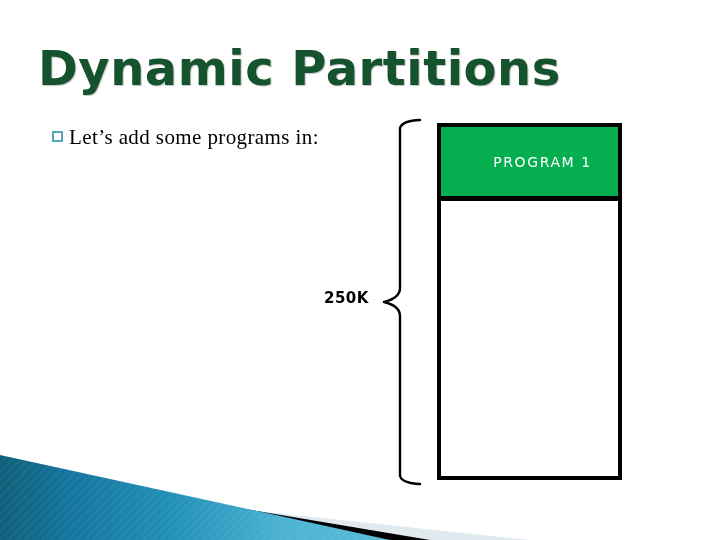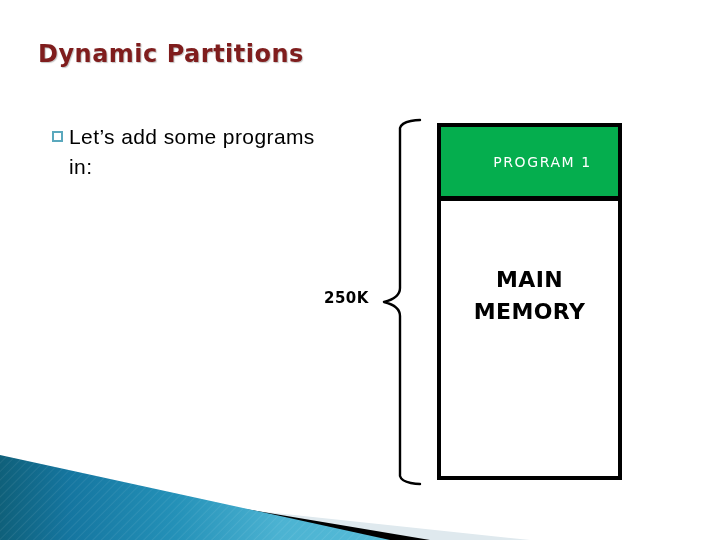--- a/index.html
+++ b/index.html
@@ -20,23 +20,23 @@
     background: #ffffff;
     overflow: hidden;
   }
 
   
   #slide-title {
     position: absolute;
     left: 38px;
     top: 40px;
     font-family: "DejaVu Sans", sans-serif;
-    font-size: 24px;
+    font-size: 48px;
     font-weight: bold;
-    color: #7f1d1d;
+    color: #14532d;
     letter-spacing: 0.5px;
     text-shadow: 1px 1px 1px rgba(150,150,150,0.55);
     white-space: nowrap;
   }
 
   
   #bullet-block {
     position: absolute;
     left: 52px;
     top: 122px;
@@ -51,21 +51,21 @@
     width: 11px;
     height: 11px;
     border: 2px solid #5aa8bd;
     background: transparent;
     margin-top: 9px;
     margin-right: 6px;
     box-sizing: border-box;
   }
   .bullet-text {
     flex: 1 1 auto;
-    font-family: Liberation Sans, sans-serif;
+    font-family: Liberation Serif, serif;
     font-size: 21px;
     color: #000000;
     line-height: 1.45;
     letter-spacing: 0.4px;
   }
 
   
   #size-label {
     position: absolute;
     left: 324px;
@@ -176,24 +176,20 @@
              L 22 360
              C 24 368, 42 368, 42 368" fill="none" stroke="#000000" stroke-width="2.4" stroke-linecap="round" stroke-linejoin="round"></path>
   </svg>
 
   <div id="memory-box">
 
     <div id="program-1-block">
       <span id="program-1-label">PROGRAM 1</span>
     </div>
 
-    <div id="free-space">
-      <span id="main-memory-label">MAIN
-MEMORY</span>
-    </div>
 
   </div>
 
   <svg id="corner-decoration" viewBox="0 0 720 120" preserveAspectRatio="none">
     <defs>
       <linearGradient id="tealGrad" x1="0" y1="0" x2="1" y2="0">
         <stop offset="0%" stop-color="#0f607a"></stop>
         <stop offset="18%" stop-color="#1576a0"></stop>
         <stop offset="45%" stop-color="#2491b8"></stop>
         <stop offset="72%" stop-color="#4cb3d2"></stop>

